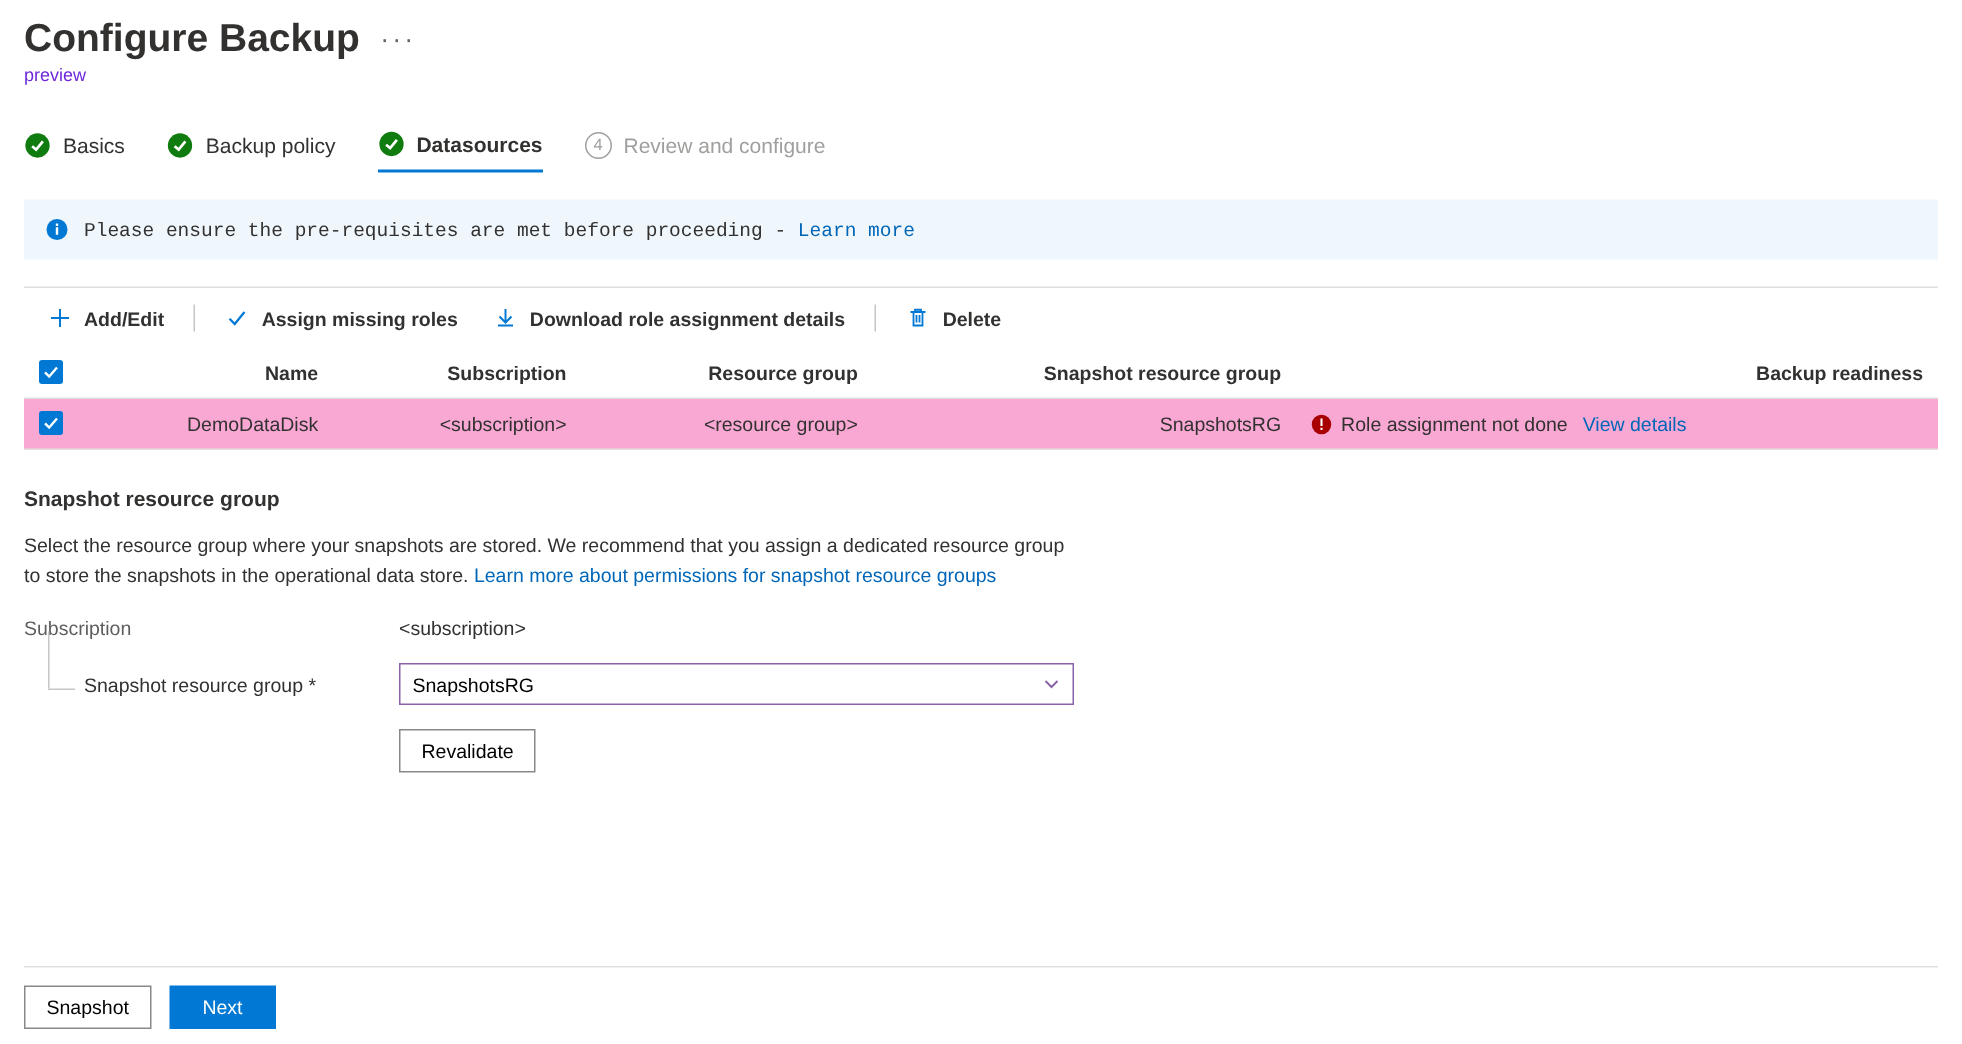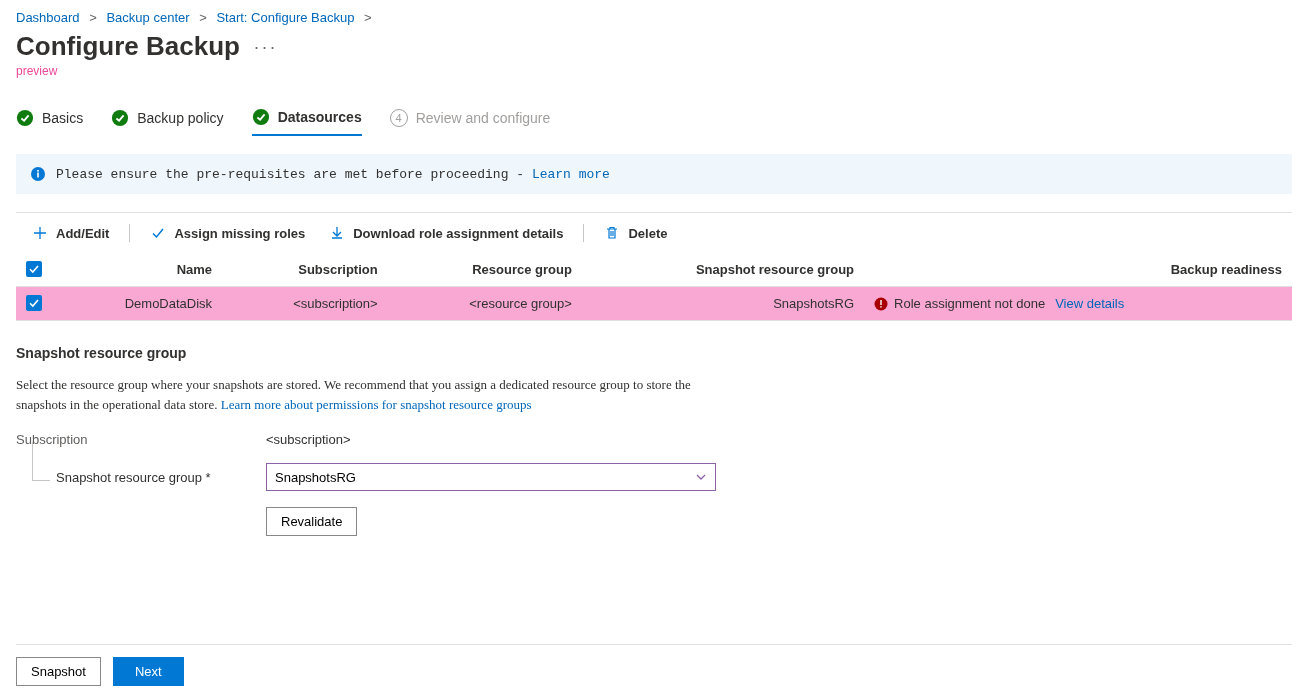--- a/index.html
+++ b/index.html
@@ -7,21 +7,21 @@
   .page { padding: 10px 16px 60px 16px; position: relative; min-height: 696px; }
 
   
   .breadcrumbs { font-size: 13px; margin-bottom: 6px; }
   .breadcrumbs a { color: #0066b8; text-decoration: none; }
   .breadcrumbs .sep { color: #666; margin: 0 6px; }
 
   
   h1.title { font-size: 26px; font-weight: 600; display: inline-block; margin-right: 10px; }
   .title-ell { color: #666; font-size: 18px; letter-spacing: 2px; vertical-align: top; display:inline-block; margin-top:6px; cursor:pointer;}
-  .preview { font-size: 12px; color: #ec4899; margin-top: 2px; }
+  .preview { font-size: 12px; color: #6d28d9; margin-top: 2px; }
 
   
   .steps { display: flex; gap: 28px; margin: 30px 0 18px 0; border-bottom: 0; }
   .step { display: flex; align-items: center; gap: 8px; padding-bottom: 8px; cursor: pointer; }
   .step-label { font-size: 14px; color: #323130; }
   .step.active { border-bottom: 2px solid #0078d4; }
   .step.active .step-label { font-weight: 600; }
   .step.disabled .step-label { color: #a19f9d; }
   .step-badge-num { width: 18px; height: 18px; border-radius: 50%; border: 1px solid #a19f9d; color:#a19f9d; font-size:11px; display:flex; align-items:center; justify-content:center; }
 
@@ -48,21 +48,21 @@
   .tbl tbody tr { background:#f3f2f1; border-bottom:1px solid #e1dfdd; }
   .tbl tbody tr.sel { background:#f9a8d4; }
   .chk { width:16px; height:16px; background:#0078d4; display:inline-flex; align-items:center; justify-content:center; border-radius:2px; cursor:pointer;}
   .chk svg { width:12px; height:12px; }
   .readiness-err { display:flex; align-items:center; gap:6px; }
   .readiness-err .eicon { width:14px; height:14px; color:#a80000; }
   .readiness-err a { color:#0066b8; text-decoration:none; margin-left:4px; }
 
   
   .section-title { font-weight:600; font-size:14px; margin: 24px 0 14px 0; }
-  .section-desc { font-size:13px; max-width: 700px; line-height:1.5; margin-bottom: 18px; font-family: Liberation Serif, serif; }
+  .section-desc { font-size:13px; max-width: 700px; line-height:1.5; margin-bottom: 18px; }
   .section-desc a { color:#0066b8; text-decoration:none; }
 
   .form-row { display:flex; align-items:center; margin-bottom: 16px; }
   .form-label-col { width: 250px; font-size:13px; color:#323130; }
   .form-label-muted { color:#605e5c; }
   .indent { padding-left: 40px; position:relative; }
   .indent::before { content:""; position:absolute; left:16px; top:-28px; width:1px; height:38px; background:#c8c6c4; }
   .indent::after { content:""; position:absolute; left:16px; top:10px; width:18px; height:1px; background:#c8c6c4; }
   .req { color:#323130; }
   .req::after { content:" *"; }
@@ -77,28 +77,20 @@
   .btn-outline { border:1px solid #8a8886; background:#fff; padding: 6px 14px; font-size:13px; cursor:pointer; }
   .btn-primary { border:none; background:#0078d4; color:#fff; padding: 6px 22px; font-size:13px; cursor:pointer; }
 
   .footer { position:absolute; left:16px; bottom:10px; display:flex; gap:12px; padding-top:12px; width: calc(100% - 32px); border-top:1px solid #e1dfdd;}
 </style>
 </head>
 <body>
 
 <div class="page">
 
-  <div class="breadcrumbs">
-    <a href="#">Dashboard</a>
-    <span class="sep">&gt;</span>
-    <a href="#">Backup center</a>
-    <span class="sep">&gt;</span>
-    <a href="#">Start: Configure Backup</a>
-    <span class="sep">&gt;</span>
-  </div>
 
   <div>
     <h1 class="title">Configure Backup</h1>
     <span class="title-ell">···</span>
     <div class="preview">preview</div>
   </div>
 
   <div class="steps">
     <div class="step">
       <svg class="check-circle" viewBox="0 0 20 20">

